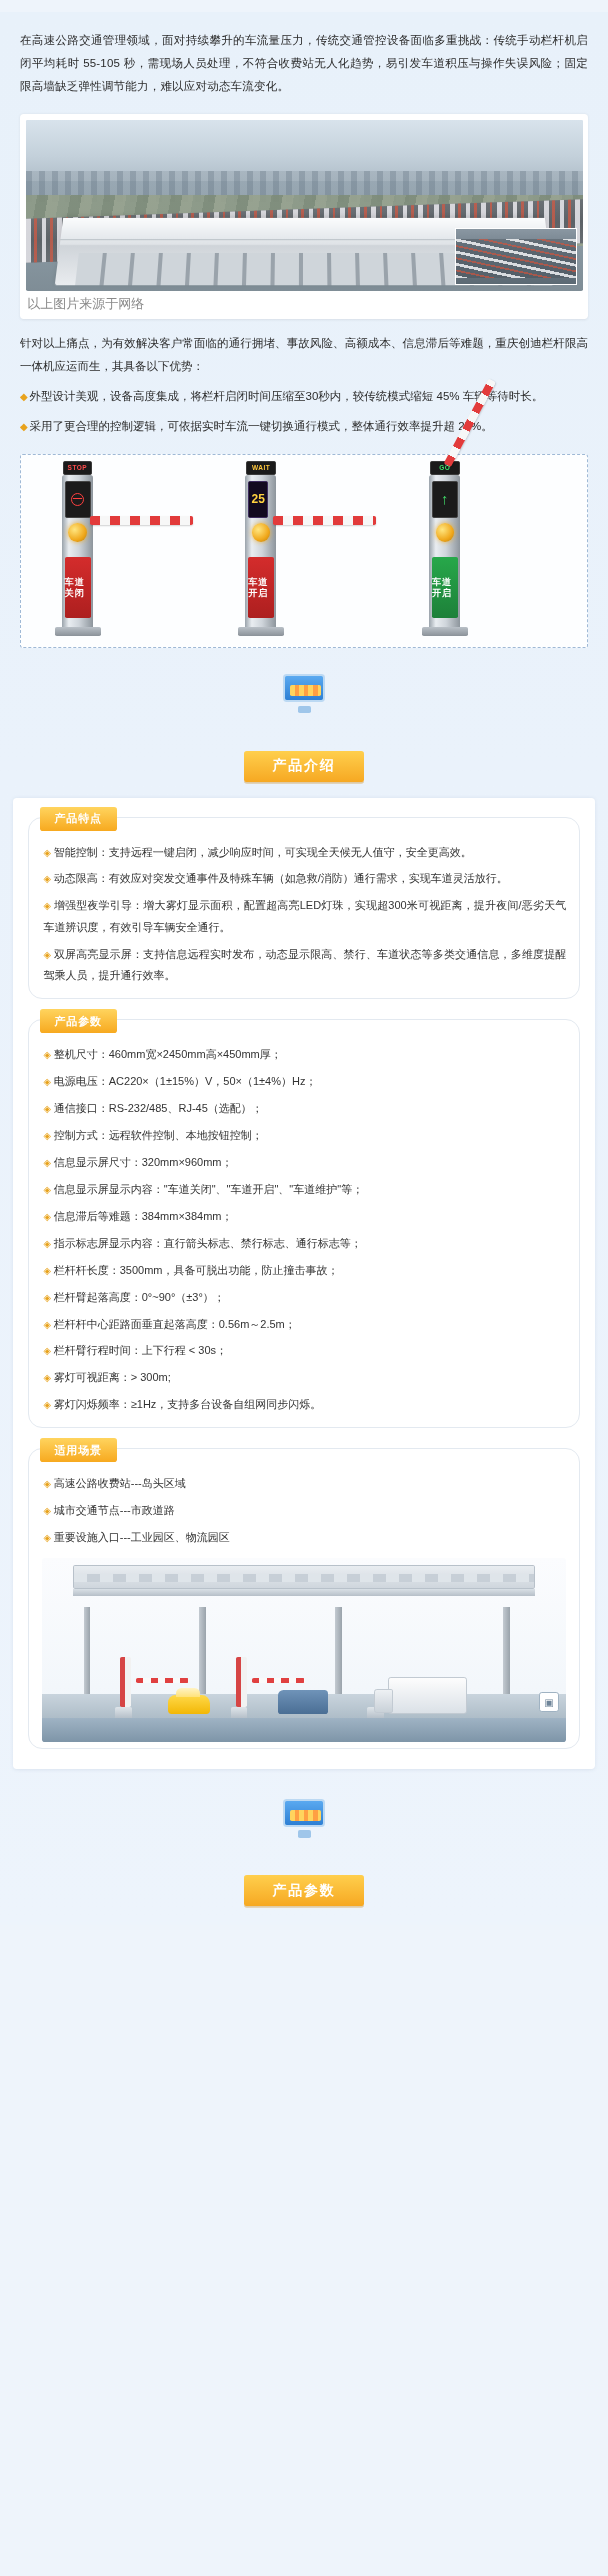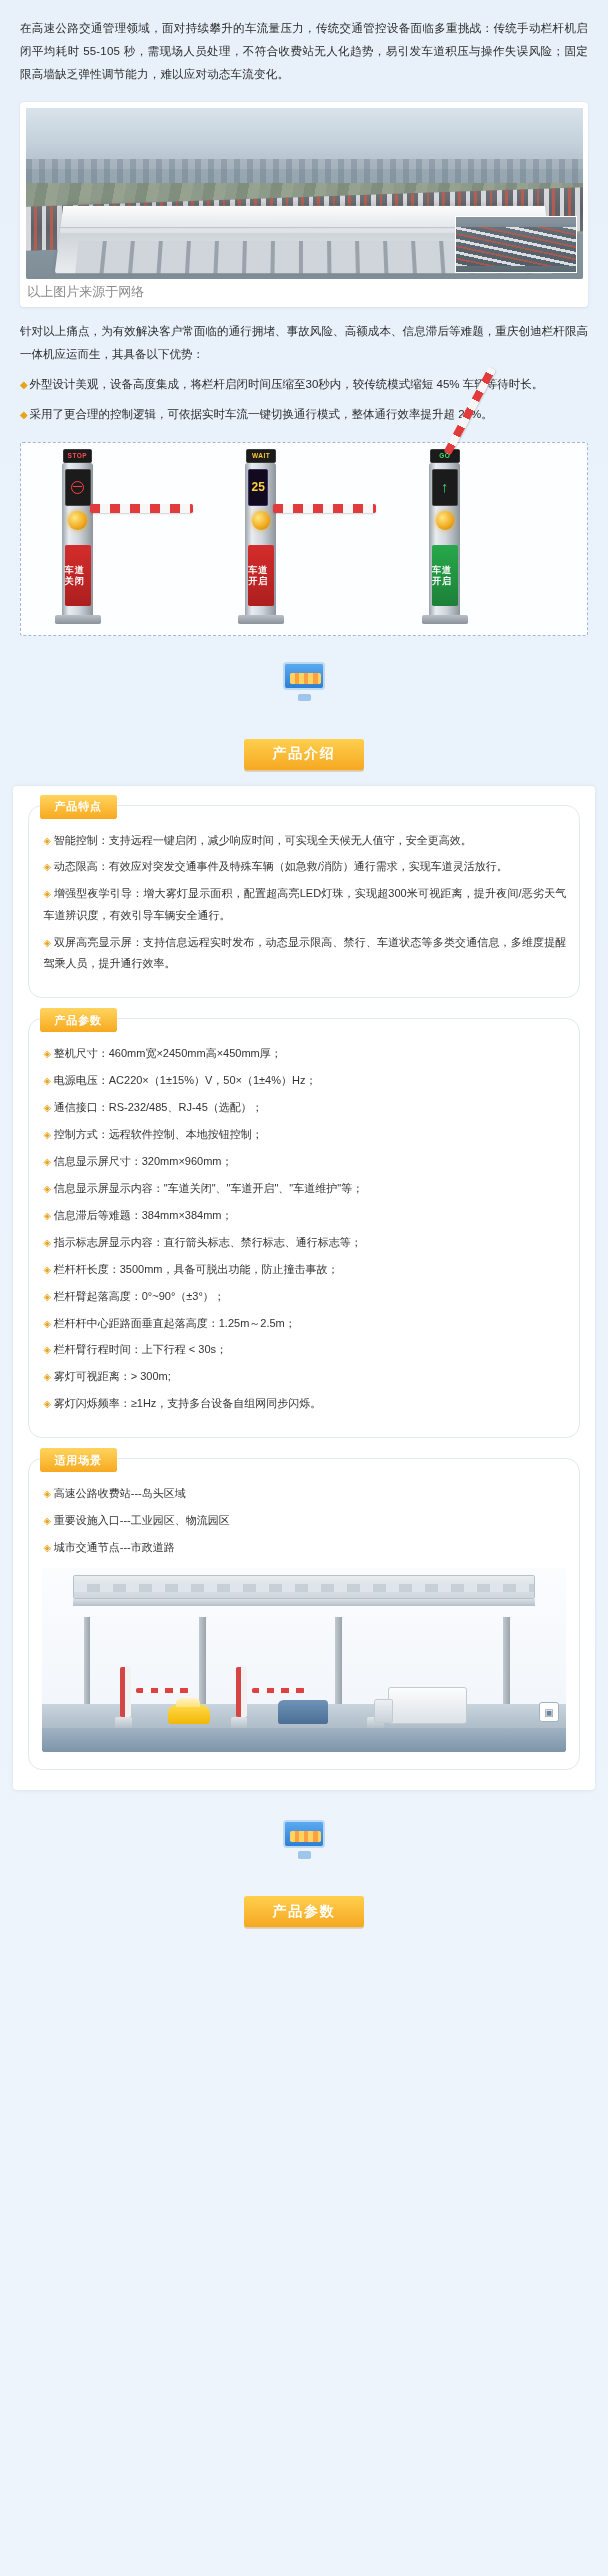--- a/index.html
+++ b/index.html
@@ -7,20 +7,21 @@
     width: 608px;
     font-family: "Liberation Sans", "DejaVu Sans", sans-serif;
     background: #eef4fb;
     color: #333;
   }
   .page {
     width: 608px;
     position: relative;
     background: linear-gradient(180deg,#e8f1fa 0%, #eaf2fb 40%, #edf4fc 100%);
     padding-bottom: 18.4px;
+    margin-top: 12px;
   }
 
   
   .intro-block {
     padding: 16.6px 20px 7.4px 20px;
   }
   .intro-text {
     font-size: 11.5px;
     line-height: 2.0;
     color: #2b2b2b;
@@ -247,21 +248,21 @@
   .panel {
     margin: 16.6px 13px 0 13px;
     background:#fff;
     border-radius: 3.7px;
     padding: 18.4px 14.7px 20px 14.7px;
     box-shadow: 0 0.9px 3.7px rgba(60,90,130,0.10);
   }
   .sub-card {
     border: 0.9px solid #e3e9f0;
     border-radius: 14px;
-    padding: 24px 13px 17px 13px;
+    padding: 24px 13px 6px 13px;
     margin-bottom: 20px;
     position: relative;
     background:#fff;
   }
   .sub-card:last-child { margin-bottom: 0; }
   .sub-tag {
     position:absolute; left: 11px; top: -11px;
     background: linear-gradient(180deg,#ffd45e,#f7a91f);
     color:#fff; font-size: 11px; font-weight: bold; letter-spacing:0.9px;
     padding: 4.6px 14.7px; border-radius: 2.8px;
@@ -467,31 +468,31 @@
       <div class="li"><span class="di">◈</span><span>整机尺寸：460mm宽×2450mm高×450mm厚；</span></div>
       <div class="li"><span class="di">◈</span><span>电源电压：AC220×（1±15%）V，50×（1±4%）Hz；</span></div>
       <div class="li"><span class="di">◈</span><span>通信接口：RS-232/485、RJ-45（选配）；</span></div>
       <div class="li"><span class="di">◈</span><span>控制方式：远程软件控制、本地按钮控制；</span></div>
       <div class="li"><span class="di">◈</span><span>信息显示屏尺寸：320mm×960mm；</span></div>
       <div class="li"><span class="di">◈</span><span>信息显示屏显示内容："车道关闭"、"车道开启"、"车道维护"等；</span></div>
       <div class="li"><span class="di">◈</span><span>信息滞后等难题：384mm×384mm；</span></div>
       <div class="li"><span class="di">◈</span><span>指示标志屏显示内容：直行箭头标志、禁行标志、通行标志等；</span></div>
       <div class="li"><span class="di">◈</span><span>栏杆杆长度：3500mm，具备可脱出功能，防止撞击事故；</span></div>
       <div class="li"><span class="di">◈</span><span>栏杆臂起落高度：0°~90°（±3°）；</span></div>
-      <div class="li"><span class="di">◈</span><span>栏杆杆中心距路面垂直起落高度：1.25m～2.5m；</span></div>
+      <div class="li"><span class="di">◈</span><span>栏杆杆中心距路面垂直起落高度：0.56m～2.5m；</span></div>
       <div class="li"><span class="di">◈</span><span>栏杆臂行程时间：上下行程 &lt; 30s；</span></div>
       <div class="li"><span class="di">◈</span><span>雾灯可视距离：&gt; 300m;</span></div>
       <div class="li"><span class="di">◈</span><span>雾灯闪烁频率：≥1Hz，支持多台设备自组网同步闪烁。</span></div>
     </div>
 
     <div class="sub-card">
       <div class="sub-tag">适用场景</div>
       <div class="li"><span class="di">◈</span><span>高速公路收费站---岛头区域</span></div>
+      <div class="li"><span class="di">◈</span><span>城市交通节点---市政道路</span></div>
       <div class="li"><span class="di">◈</span><span>重要设施入口---工业园区、物流园区</span></div>
-      <div class="li"><span class="di">◈</span><span>城市交通节点---市政道路</span></div>
 
       <div class="scene">
         <div class="sc-canopy">
           <div class="sc-canopy-stripe"></div>
         </div>
         <div class="sc-beam"></div>
 
         <div class="sc-pillar" style="left:8%; height:111px;"></div>
         <div class="sc-pillar" style="left:30%; height:111px;"></div>
         <div class="sc-pillar" style="left:56%; height:111px;"></div>

